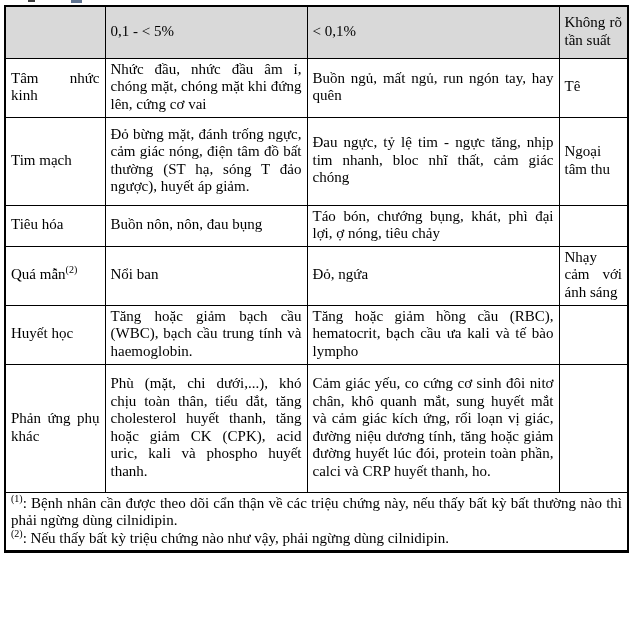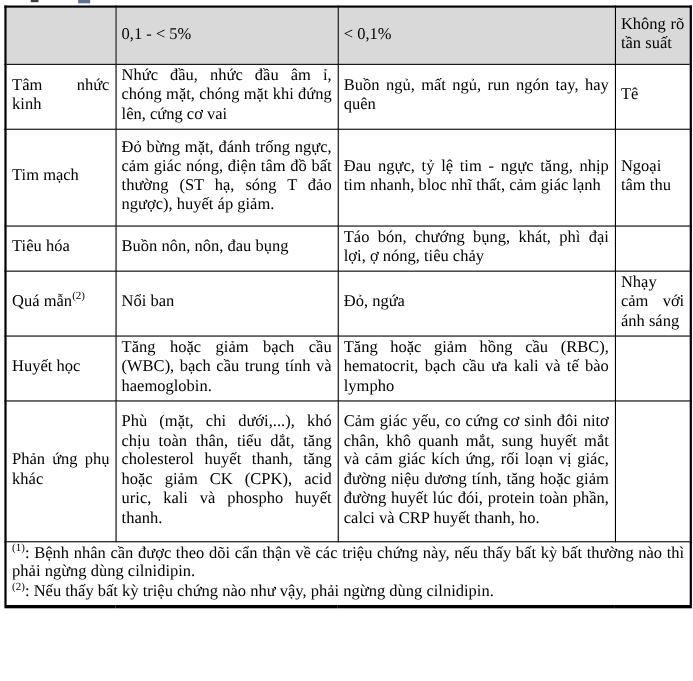--- a/index.html
+++ b/index.html
@@ -81,21 +81,21 @@
     <tbody>
       <tr class="r-tamthankinh">
         <td><span>Tâm nhức kinh</span><sup></sup></td>
         <td>Nhức đầu, nhức đầu âm ỉ, chóng mặt, chóng mặt khi đứng lên, cứng cơ vai</td>
         <td>Buồn ngủ, mất ngủ, run ngón tay, hay quên</td>
         <td>Tê</td>
       </tr>
       <tr class="r-timmach">
         <td><span>Tim mạch</span><sup></sup></td>
         <td>Đỏ bừng mặt, đánh trống ngực, cảm giác nóng, điện tâm đồ bất thường (ST hạ, sóng T đảo ngược), huyết áp giảm.</td>
-        <td>Đau ngực, tỷ lệ tim - ngực tăng, nhịp tim nhanh, bloc nhĩ thất, cảm giác lạnh</td>
+        <td>Đau ngực, tỷ lệ tim - ngực tăng, nhịp tim nhanh, bloc nhĩ thất, cảm giác chóng</td>
         <td>Ngoại tâm thu</td>
       </tr>
       <tr class="r-tieuhoa">
         <td><span>Tiêu hóa</span><sup></sup></td>
         <td>Buồn nôn, nôn, đau bụng</td>
         <td>Táo bón, chướng bụng, khát, phì đại lợi, ợ nóng, tiêu chảy</td>
         <td></td>
       </tr>
       <tr class="r-quaman">
         <td><span>Quá mẫn</span><sup>(2)</sup></td>

